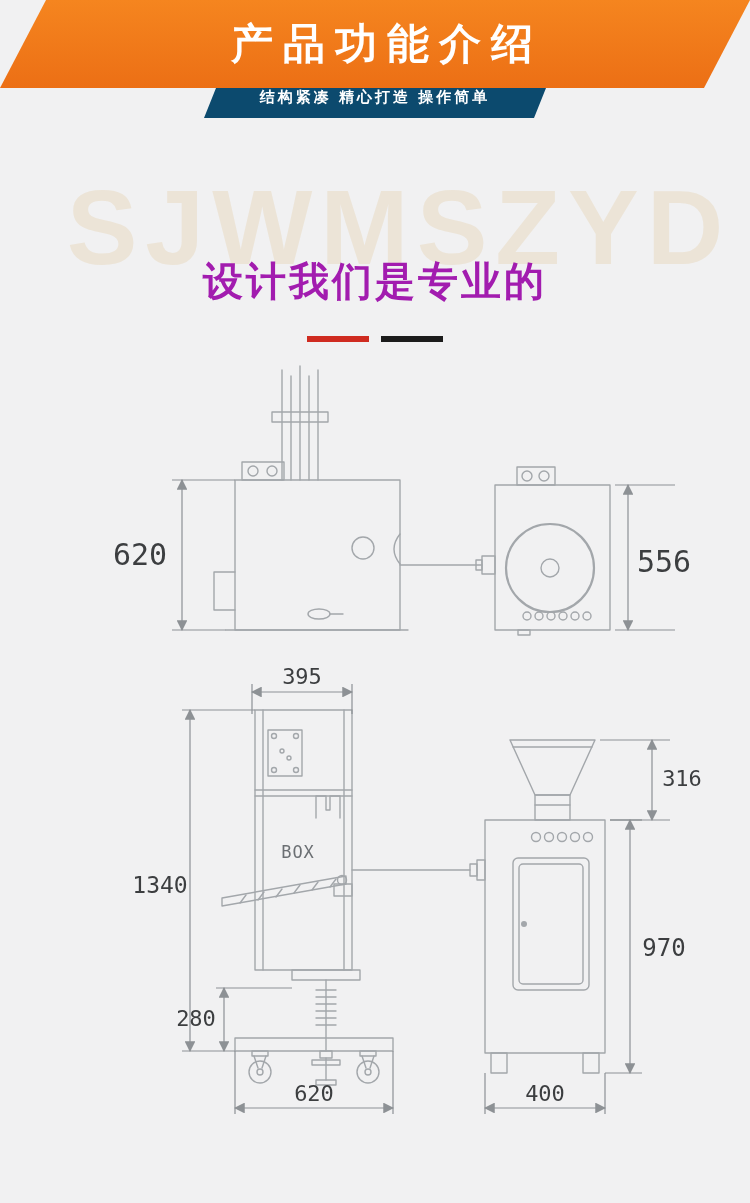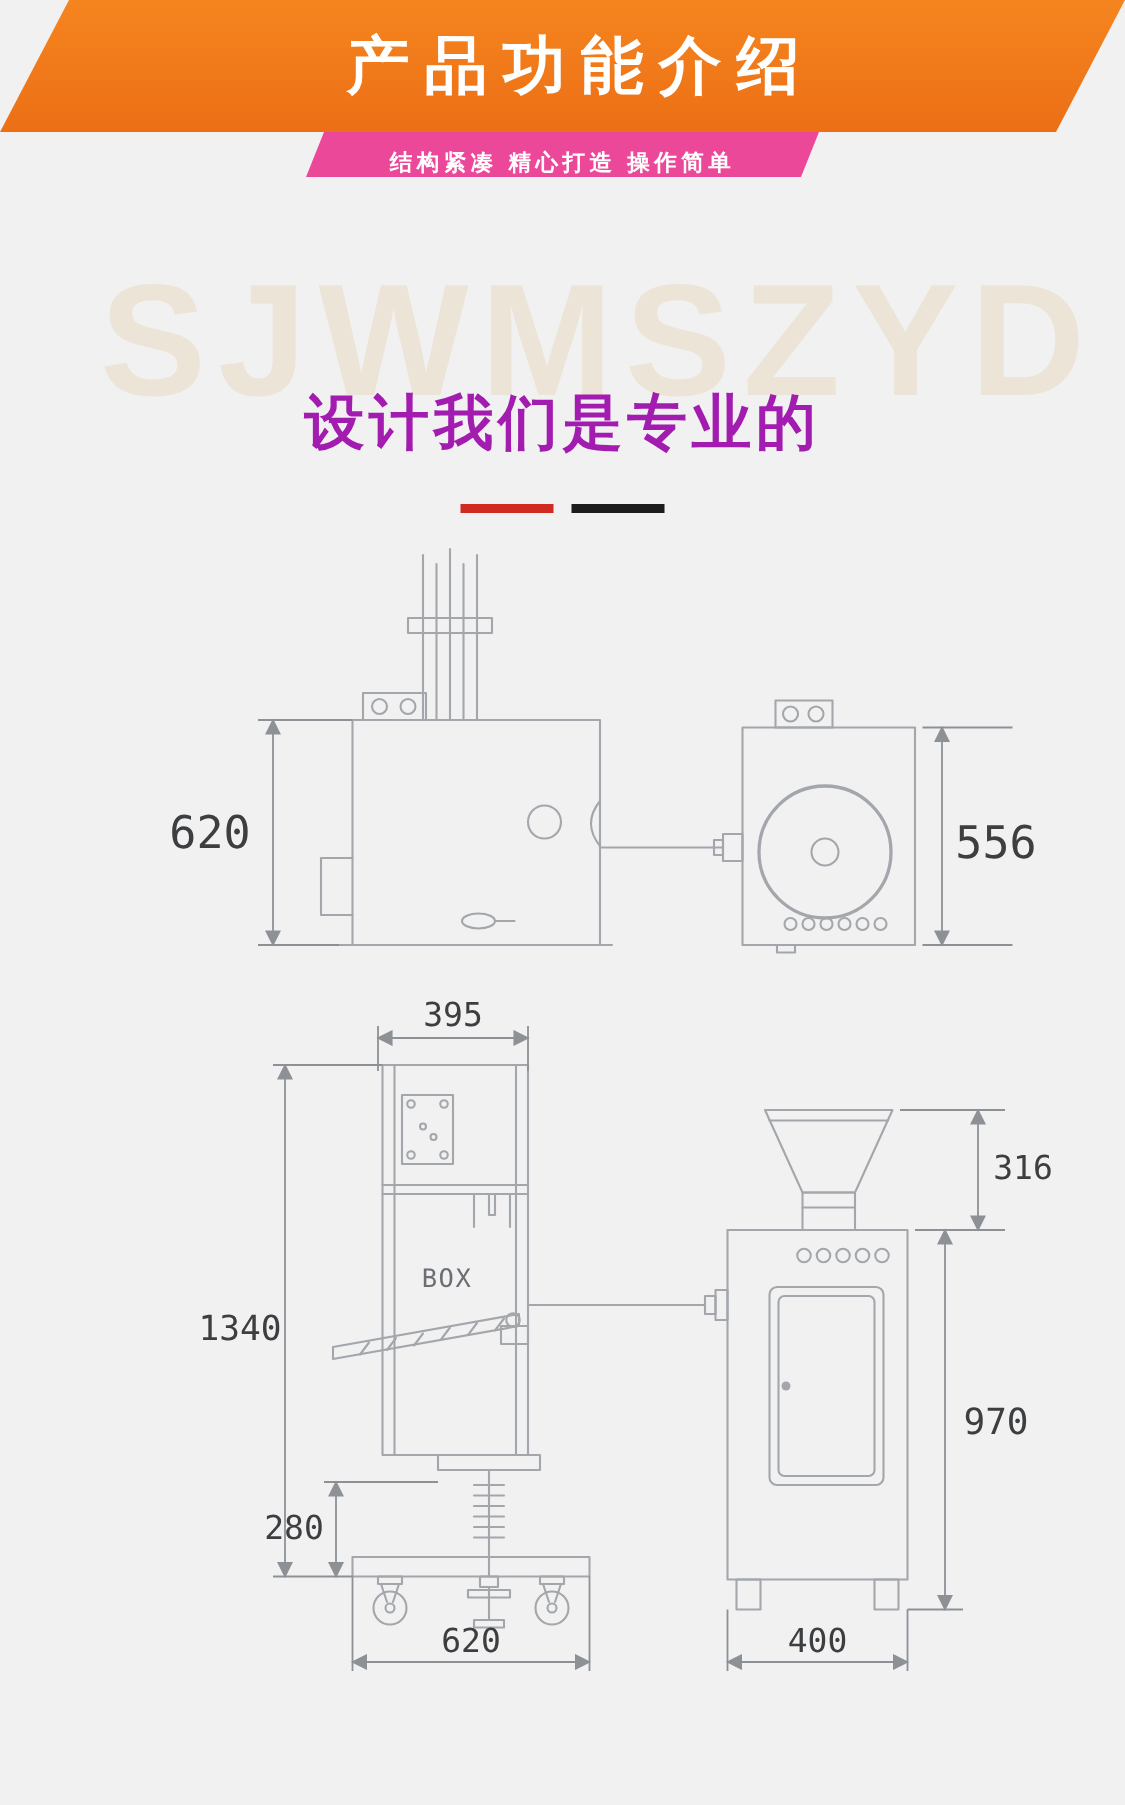--- a/index.html
+++ b/index.html
@@ -15,23 +15,23 @@
     background:linear-gradient(180deg,#f5851f,#ec6f15);
     clip-path:polygon(46px 0,100% 0,calc(100% - 46px) 100%,0 100%);
     display:flex;align-items:center;justify-content:center;padding-left:14px;
   }
   .banner-title{
     margin:0;color:#ffffff;font-size:42px;font-weight:bold;
     letter-spacing:10px;text-indent:10px;
   }
   .banner-sub{
     width:342px;height:30px;margin:0 auto;
-    background:#ec4899;
+    background:#0c4a6e;
     clip-path:polygon(12px 0,100% 0,calc(100% - 12px) 100%,0 100%);
-    display:flex;align-items:flex-end;justify-content:center;
+    display:flex;align-items:flex-start;justify-content:center;
   }
   .banner-sub-text{color:#ffffff;font-size:15px;font-weight:bold;letter-spacing:3px;}
   
   .hero{position:relative;height:260px;}
   .watermark{
     position:absolute;top:56px;left:0;width:100%;
     text-align:center;font-size:106px;font-weight:bold;line-height:1;
     color:#ece4d7;letter-spacing:8px;white-space:nowrap;padding-left:24px;
   }
   .hero-title{

